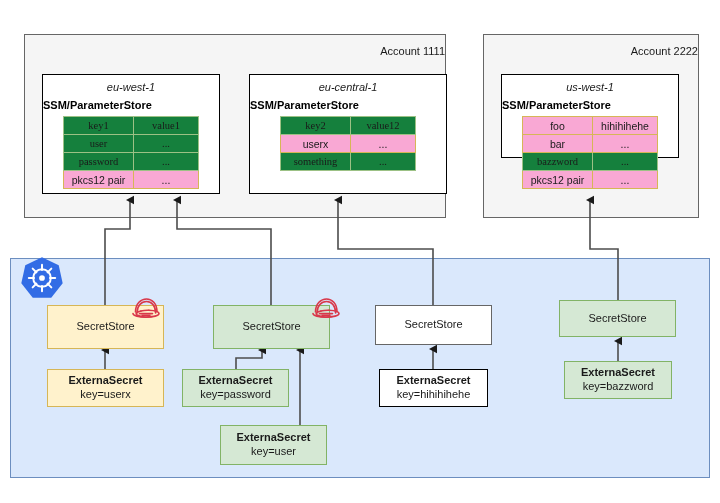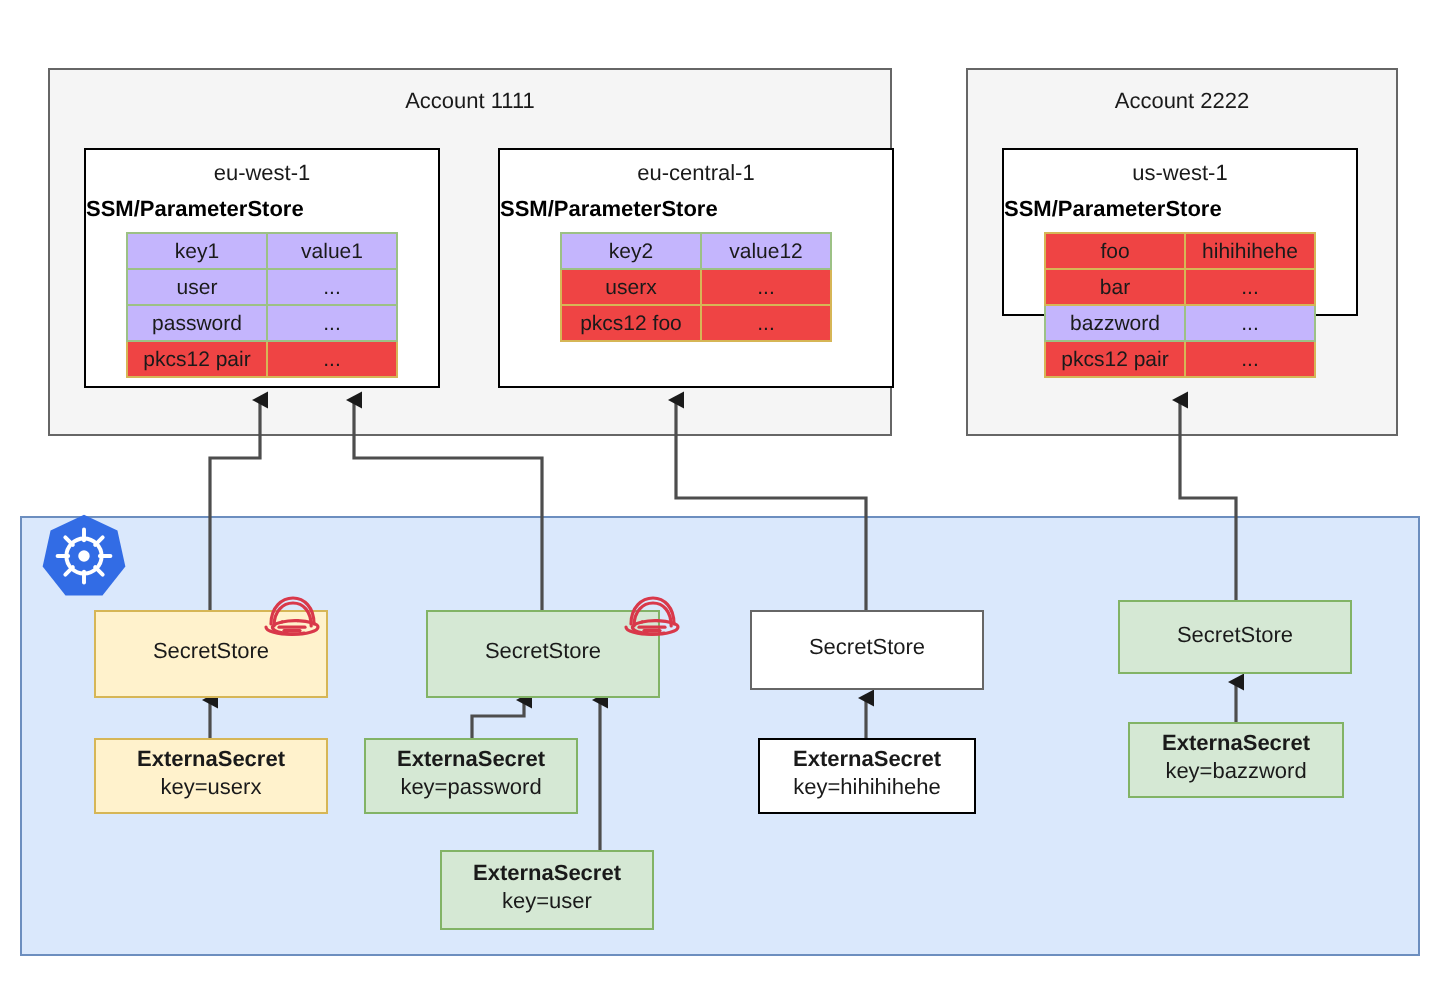--- a/index.html
+++ b/index.html
@@ -36,36 +36,37 @@
     position: absolute;
     background: #f5f5f5;
     border: 1px solid #666666;
     box-sizing: border-box;
     z-index: 2;
   }
   .account-title {
     position: absolute;
     left: 0; right: 0;
     top: 10px;
-    text-align: center;
+    text-align: right;
     font-size: 11px;
     color: #1a1a1a;
   }
 
   
   .region {
     position: absolute;
     background: #ffffff;
     border: 1px solid #000000;
     box-sizing: border-box;
     z-index: 3;
   }
   .region-name {
     text-align: center;
     font-size: 11px;
+    font-style: italic;
     margin-top: 6px;
     color: #1a1a1a;
   }
   .store-title {
     text-align: left;
     font-size: 11px;
     font-weight: bold;
     margin-top: 6px;
     margin-bottom: 5px;
     color: #000000;
@@ -80,22 +81,22 @@
     font-size: 10.5px;
     text-align: center;
     height: 17px;
     padding: 0 2px;
     color: #1a1a1a;
     overflow: hidden;
     white-space: nowrap;
   }
   .ptable td.k { width: 65px; }
   .ptable td.v { width: 60px; text-align: center; }
-  .row-green td { background: #c4b5fd; border-color: #9cc185; }
-  .row-amber td { background: #ef4444; border-color: #d6b656; }
+  .row-green td { background: #15803d; border-color: #9cc185; font-family: Liberation Serif, serif; }
+  .row-amber td { background: #f9a8d4; border-color: #d6b656; }
 
   
   #k8s {
     position: absolute;
     background: #dae8fc;
     border: 1px solid #6c8ebf;
     box-sizing: border-box;
     z-index: 1;
   }
   #k8s-logo {
@@ -172,22 +173,22 @@
     <table class="ptable">
       <tbody>
           <tr class="row-green">
         <td class="k">key2</td>
         <td class="v">value12</td>
       </tr>
       <tr class="row-amber">
         <td class="k">userx</td>
         <td class="v">...</td>
       </tr>
-      <tr class="row-amber">
-        <td class="k">pkcs12 foo</td>
+      <tr class="row-green">
+        <td class="k">something</td>
         <td class="v">...</td>
       </tr>
     </tbody>
       </table>
   </div>
 
   <div class="account" style="left:483px; top:34px; width:216px; height:184px;">
     <div class="account-title">Account 2222</div>
   </div>
 

